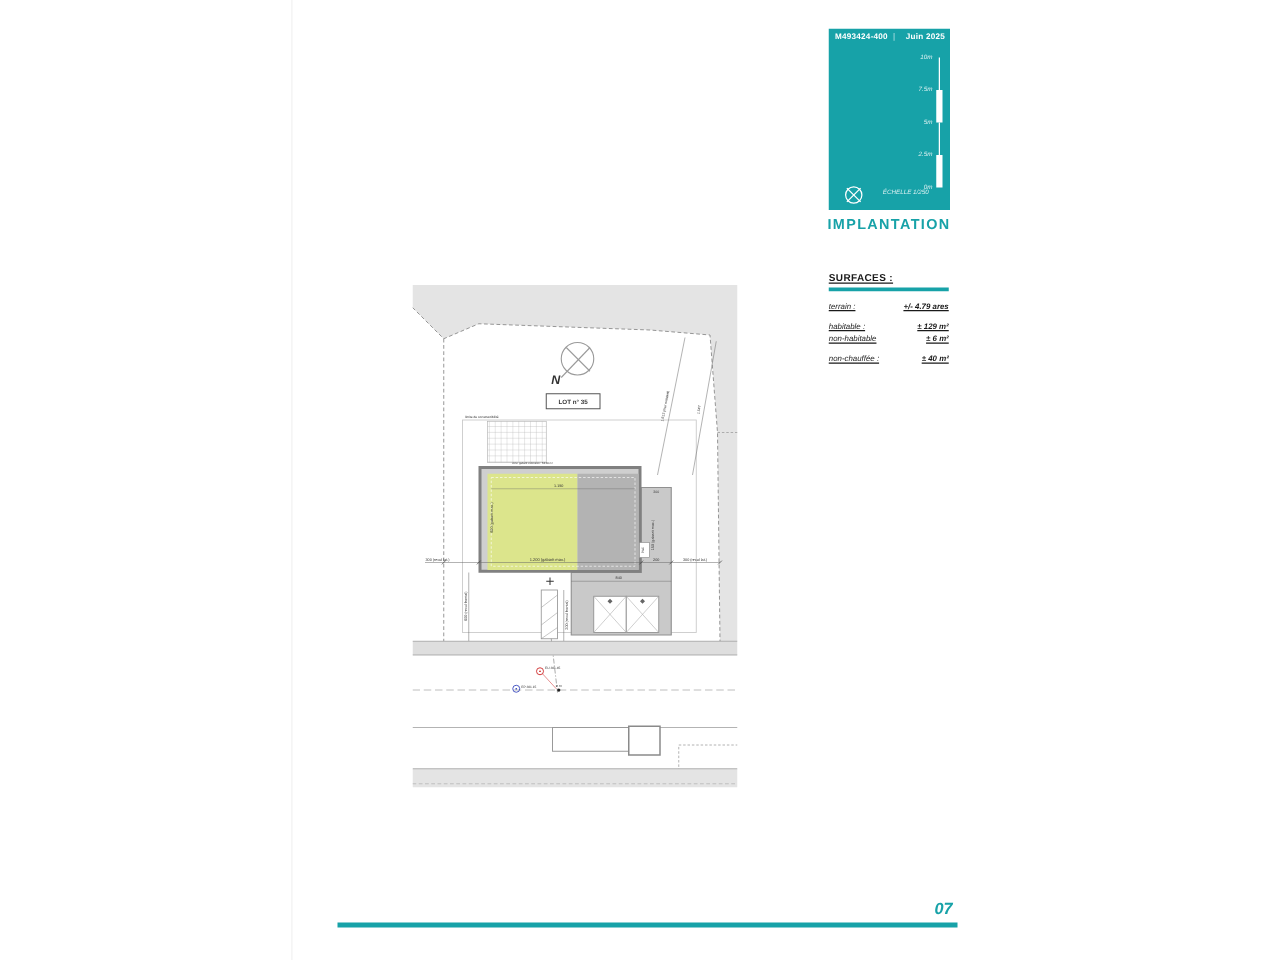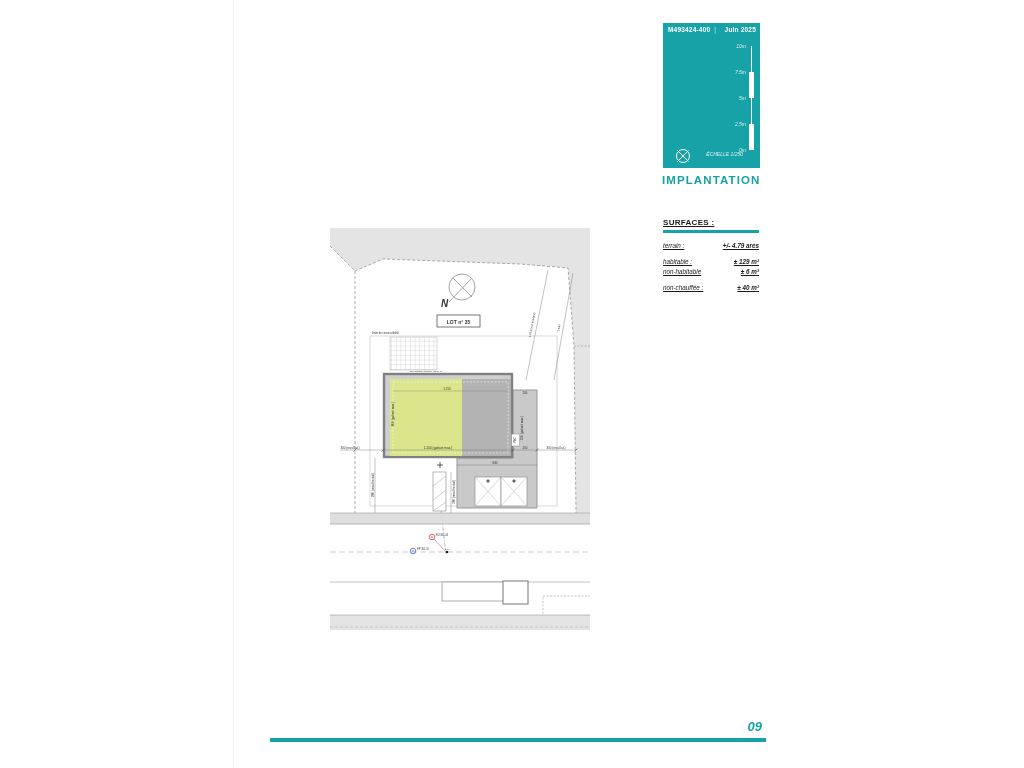--- a/index.html
+++ b/index.html
@@ -216,16 +216,16 @@
     <text x="117" y="321.5" font-size="2.2" text-anchor="middle" fill="#333">Ø 40</text>
 
     <rect x="112" y="354" width="85" height="19" fill="#ffffff" stroke="#999" stroke-width="0.8"></rect>
     <rect x="173" y="353" width="25" height="23" fill="#ffffff" stroke="#8a8a8a" stroke-width="1.2"></rect>
     <path d="M213,389 V368 H260" fill="none" stroke="#999" stroke-width="0.6" stroke-dasharray="2,1.5"></path>
     <rect x="0" y="387" width="260" height="15" fill="#e4e4e4"></rect>
     <line x1="0" y1="387" x2="260" y2="387" stroke="#999" stroke-width="0.6"></line>
     <line x1="0" y1="399" x2="260" y2="399" stroke="#aaa" stroke-width="0.5" stroke-dasharray="3,2"></line>
   </svg>
 
-  <div id="page-number" class="abs">09</div>
+  <div id="page-number" class="abs">07</div>
   <div id="footer-line" class="abs"></div>
 
 </div>
 
 </body></html>

